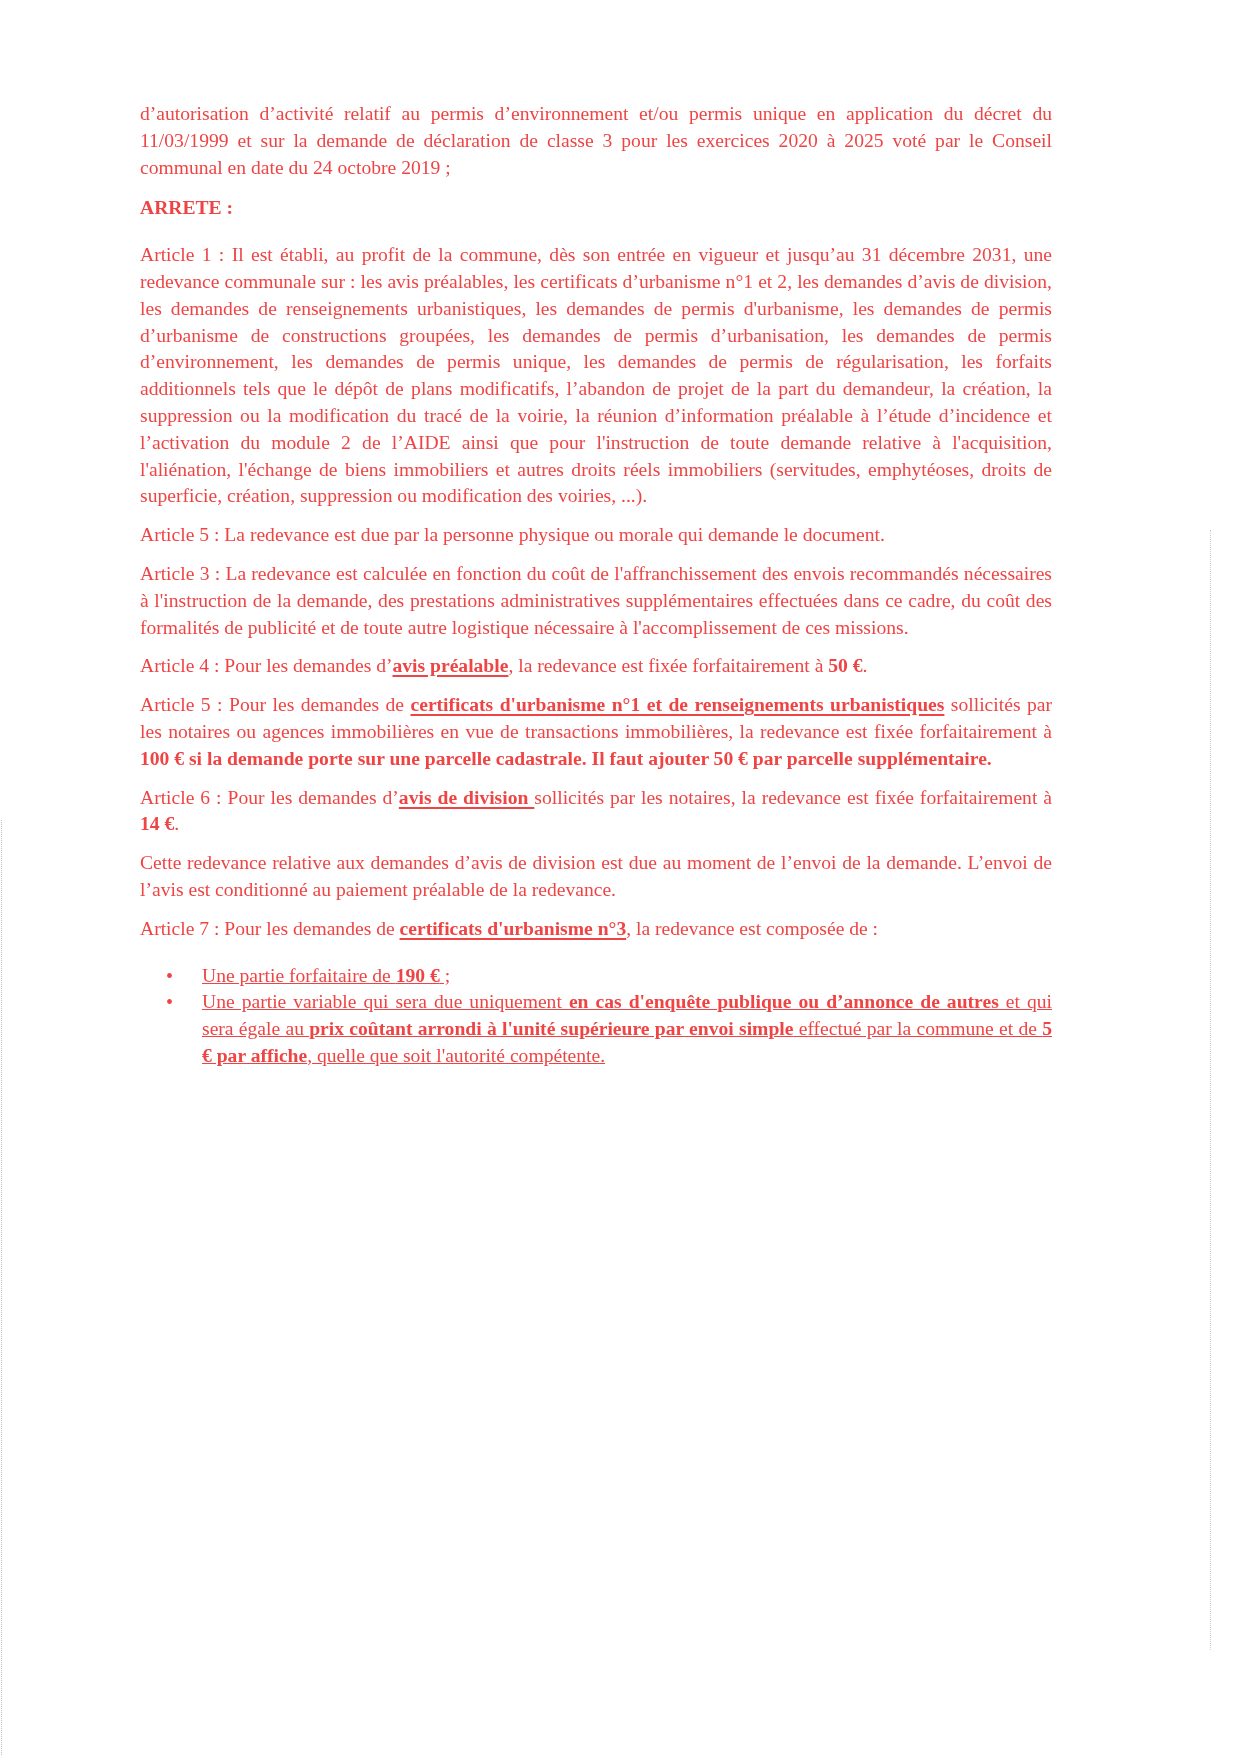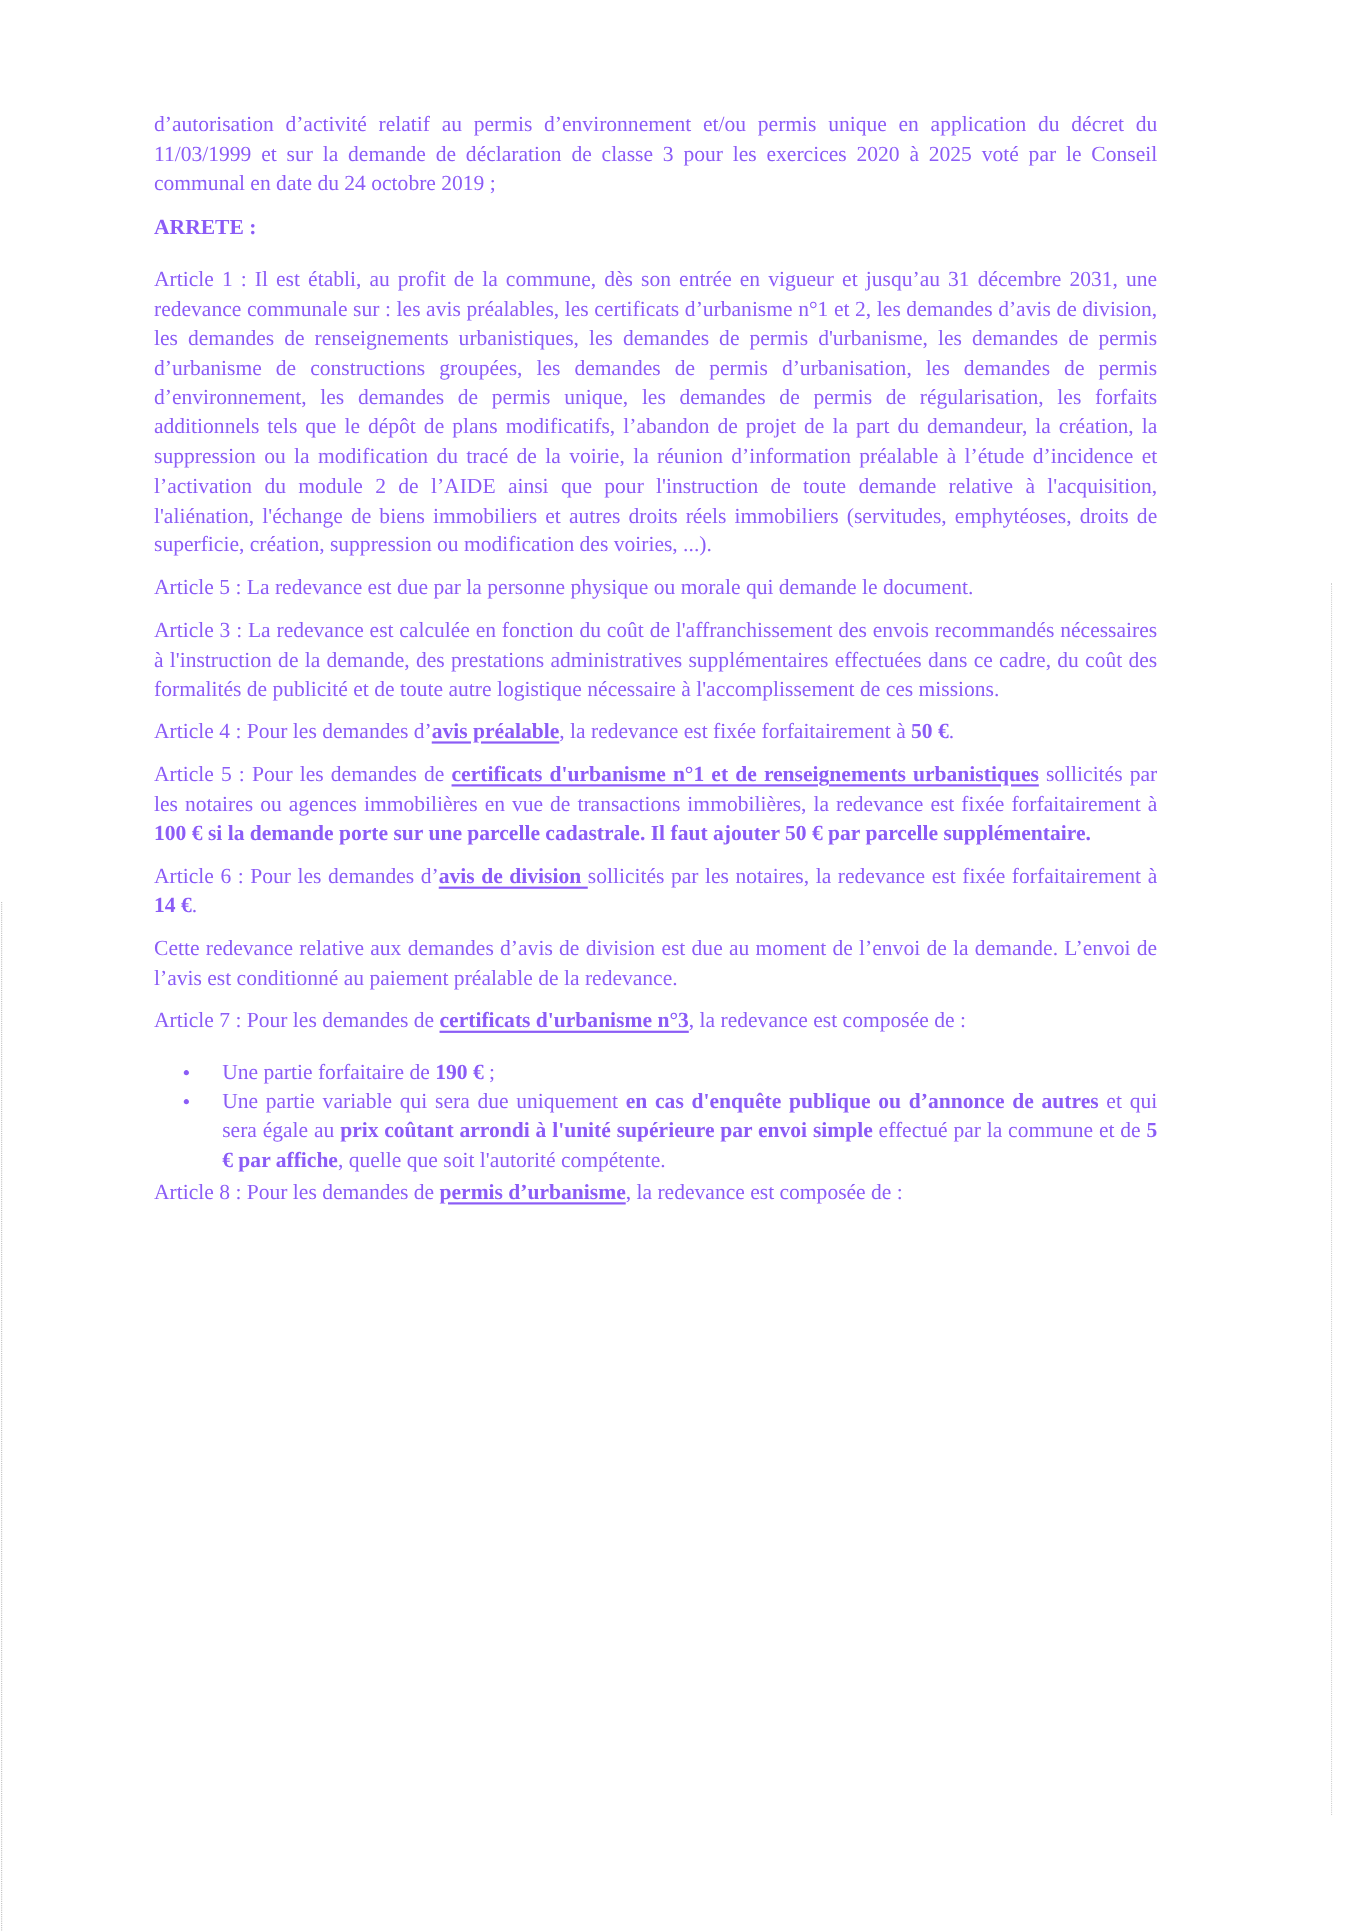--- a/index.html
+++ b/index.html
@@ -1,29 +1,29 @@
 <!DOCTYPE html>
 <html><head>
 <meta charset="utf-8">
 <style>
   html, body { margin: 0; padding: 0; background: #ffffff; }
   body { width: 1241px; height: 1755px; position: relative; overflow: hidden; }
   .page {
     position: absolute; left: 140px; top: 101px; width: 912px;
     font-family: "Liberation Serif", "DejaVu Serif", serif;
-    font-size: 19.6px; line-height: 26.8px; color: #8b5cf6;
+    font-size: 19.6px; line-height: 26.8px; color: #ef4444;
   }
   p { margin: 0 0 12px 0; text-align: justify; }
   .heading { font-weight: bold; margin: 14px 0 20px 0; }
   .u { font-weight: bold; text-decoration: underline; text-decoration-thickness: 2px; text-underline-offset: 3px; }
   .b { font-weight: bold; }
   ul { margin: 0; padding: 0 0 0 62px; list-style: none; }
   li { position: relative; text-align: justify; margin: 0; }
   li::before { content: "•"; position: absolute; left: -36px; top: 0; font-size: 20px; }
-  .bullets { margin-top: 20px; margin-bottom: 2px; }
+  .bullets { margin-top: 20px; margin-bottom: 20px; text-decoration: underline; }
   .scan-edge-left { position: absolute; left: 1px; top: 820px; width: 1px; height: 935px; border-left: 1px dotted #bdbdbd; }
   .scan-edge-right { position: absolute; left: 1210px; top: 530px; width: 1px; height: 1120px; border-left: 1px dotted #cfcfcf; }
 </style>
 </head>
 <body>
 
 <div class="scan-edge-left"></div>
 <div class="scan-edge-right"></div>
 
 <div class="page">
@@ -47,15 +47,14 @@
 
   <p>Cette redevance relative aux demandes d’avis de division est due au moment de l’envoi de la demande. L’envoi de l’avis est conditionné au paiement préalable de la redevance.</p>
 
   <p style="margin-bottom:0"><span>Article 7 : Pour les demandes de </span><span class="u">certificats d'urbanisme n°3</span><span>, la redevance est composée de :</span></p>
 
   <ul class="bullets">
     <li><span>Une partie forfaitaire de </span><span class="b">190 €</span><span> ;</span></li>
     <li><span>Une partie variable qui sera due uniquement </span><span class="b">en cas d'enquête publique ou d’annonce de autres</span><span> et qui sera égale au </span><span class="b">prix coûtant arrondi à l'unité supérieure par envoi simple</span><span> effectué par la commune et de </span><span class="b">5 € par affiche</span><span>, quelle que soit l'autorité compétente.</span></li>
   </ul>
 
-  <p><span>Article 8 : Pour les demandes de </span><span class="u">permis d’urbanisme</span><span>, la redevance est composée de :</span></p>
 
 </div>
 
 </body></html>

